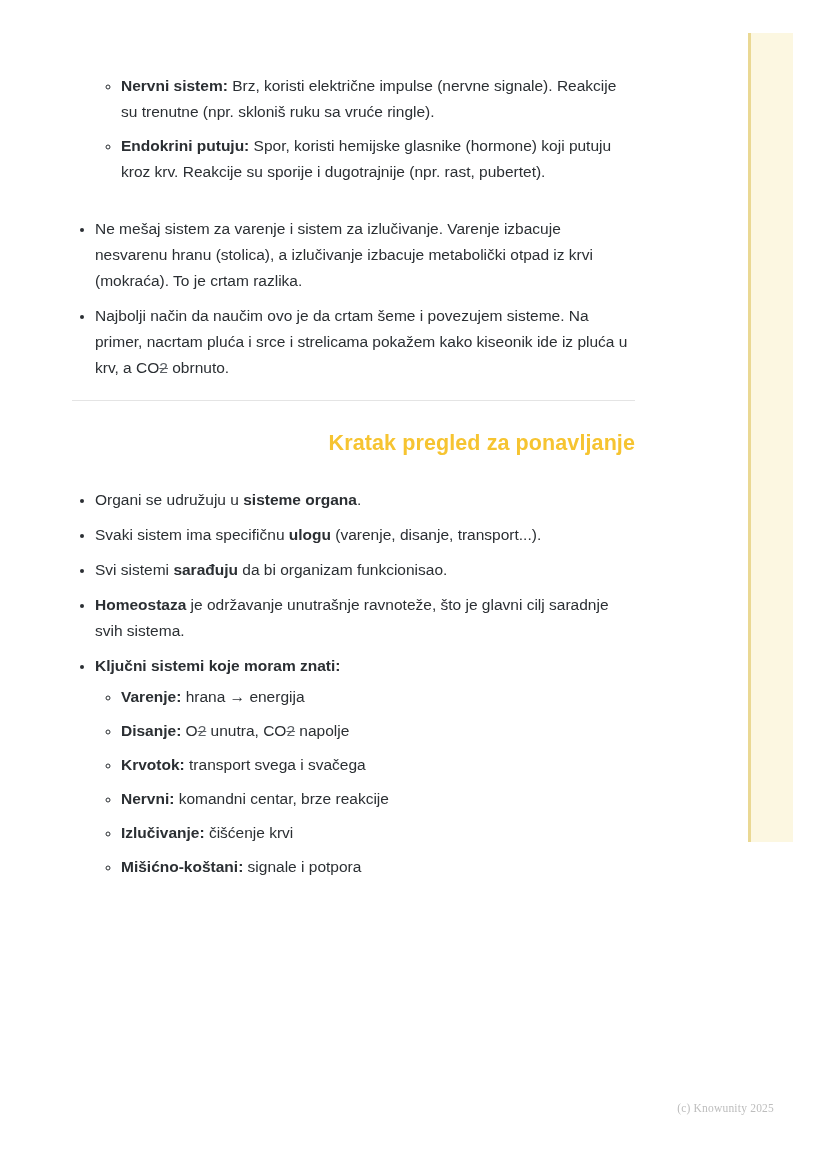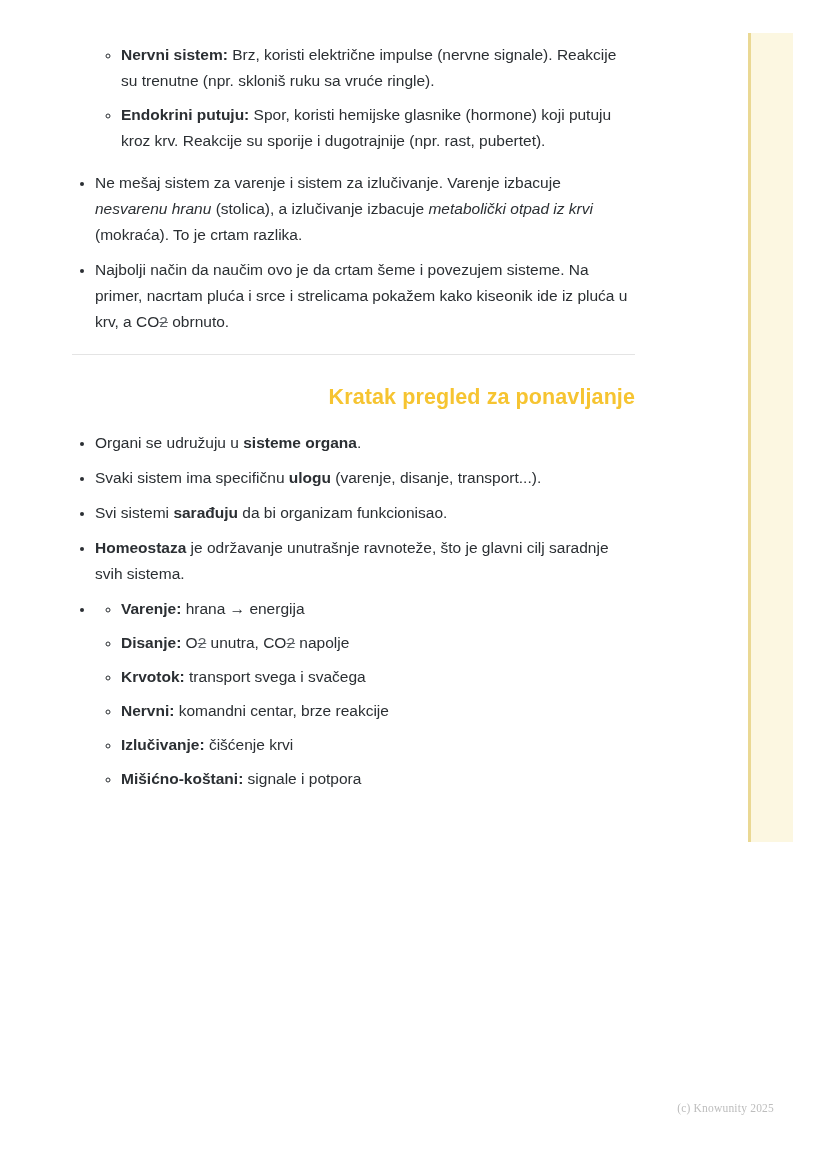--- a/index.html
+++ b/index.html
@@ -27,30 +27,30 @@
     background: var(--strip-fill);
     border-left: 3px solid var(--strip-border);
   }
   .content {
     position: absolute;
     left: 72px; top: 42px;
     width: 563px;
     font-size: 15.5px;
     line-height: 26px;
   }
-  ul { list-style-position: outside; }
+  ul { list-style-position: outside; margin-top: 31px; }
   ul.bullet-list { list-style-type: disc; padding-left: 23px; }
   ul.sub-list    { list-style-type: circle; padding-left: 49px; }
   ul.bullet-list ul.sub-list { padding-left: 26px; margin-top: 5px; }
   li { margin-bottom: 9px; }
   li::marker { color: var(--text); font-size: 14px; }
   ul.sub-list > li { margin-bottom: 8px; }
   .intro-sub { margin-bottom: 16px; }
   .seg-b { font-weight: 700; }
-  .seg-i { font-style: italic; }
+  .seg-i { }
   .seg-s { text-decoration: line-through; color: var(--strike); }
   .divider {
     border: none;
     height: 1px;
     background: var(--divider);
     margin: 19px 0 0 0;
   }
   .section-heading {
     margin-top: 29px;
     margin-bottom: 20px;
@@ -91,21 +91,21 @@
 
   <hr class="divider">
 
   <h2 class="section-heading">Kratak pregled za ponavljanje</h2>
 
   <ul class="bullet-list">
       <li><span>Organi se udružuju u </span><span class="seg-b">sisteme organa</span><span>.</span></li>
       <li><span>Svaki sistem ima specifičnu </span><span class="seg-b">ulogu</span><span> (varenje, disanje, transport...).</span></li>
       <li><span>Svi sistemi </span><span class="seg-b">sarađuju</span><span> da bi organizam funkcionisao.</span></li>
       <li><span class="seg-b">Homeostaza</span><span> je održavanje unutrašnje ravnoteže, što je glavni cilj saradnje svih sistema.</span></li>
-      <li><ul class="sub-list">
+      <li><span class="seg-b">Ključni sistemi koje moram znati:</span><ul class="sub-list">
           <li><span class="seg-b">Varenje: </span><span>hrana → energija</span></li>
           <li><span class="seg-b">Disanje: </span><span>O</span><span class="seg-s">2</span><span> unutra, CO</span><span class="seg-s">2</span><span> napolje</span></li>
           <li><span class="seg-b">Krvotok: </span><span>transport svega i svačega</span></li>
           <li><span class="seg-b">Nervni: </span><span>komandni centar, brze reakcije</span></li>
           <li><span class="seg-b">Izlučivanje: </span><span>čišćenje krvi</span></li>
           <li><span class="seg-b">Mišićno-koštani: </span><span>signale i potpora</span></li>
         </ul></li>
     </ul>
 
 </div>

